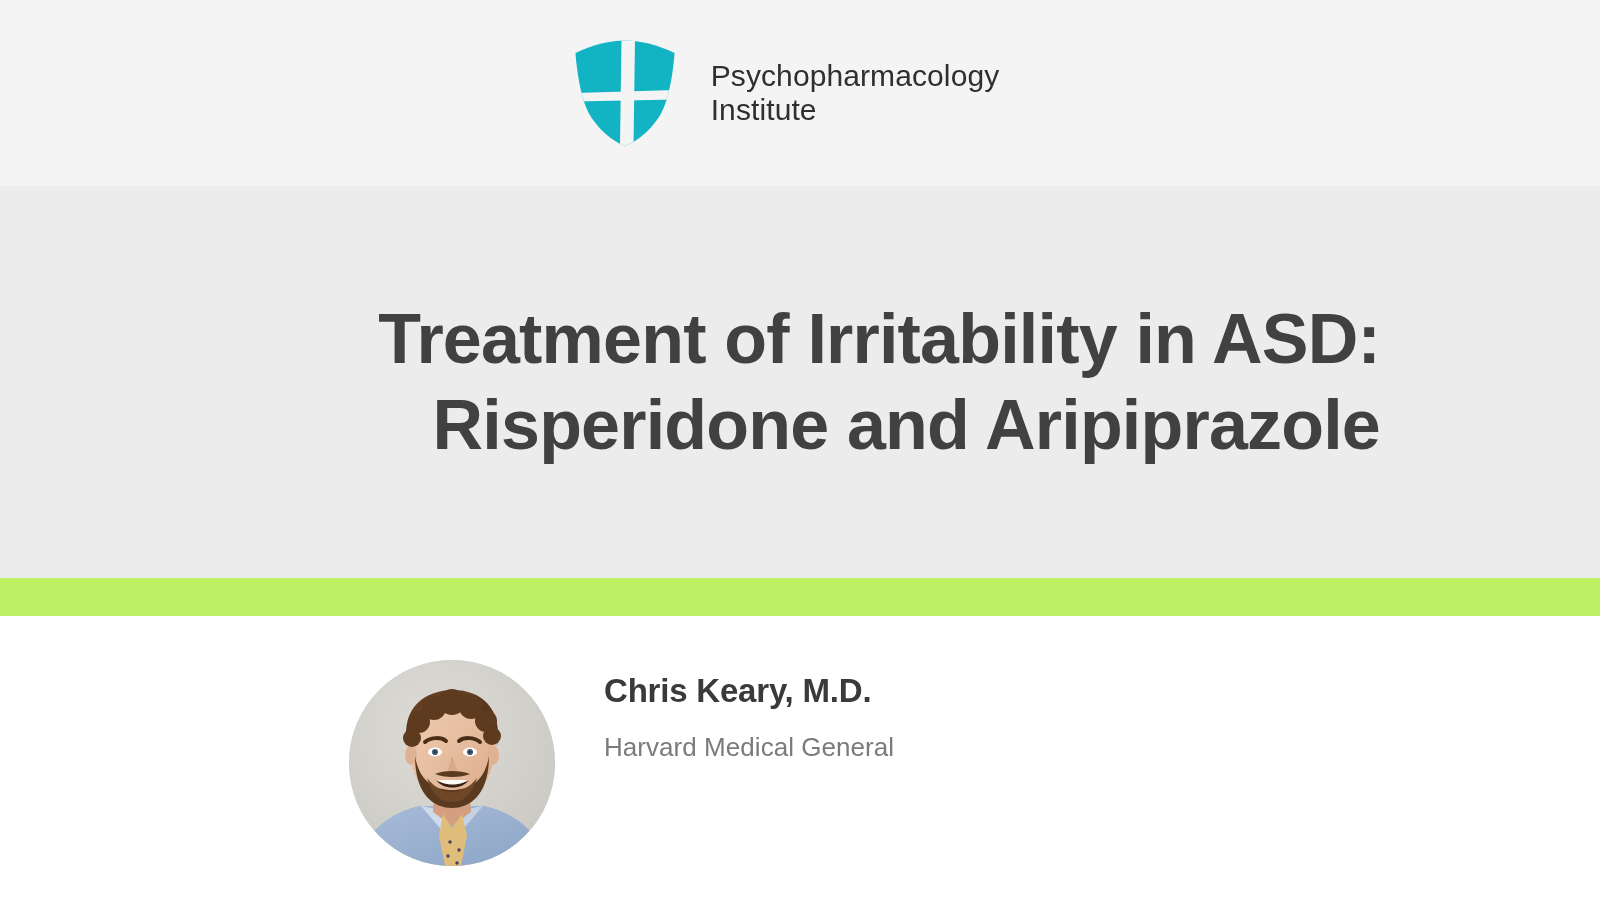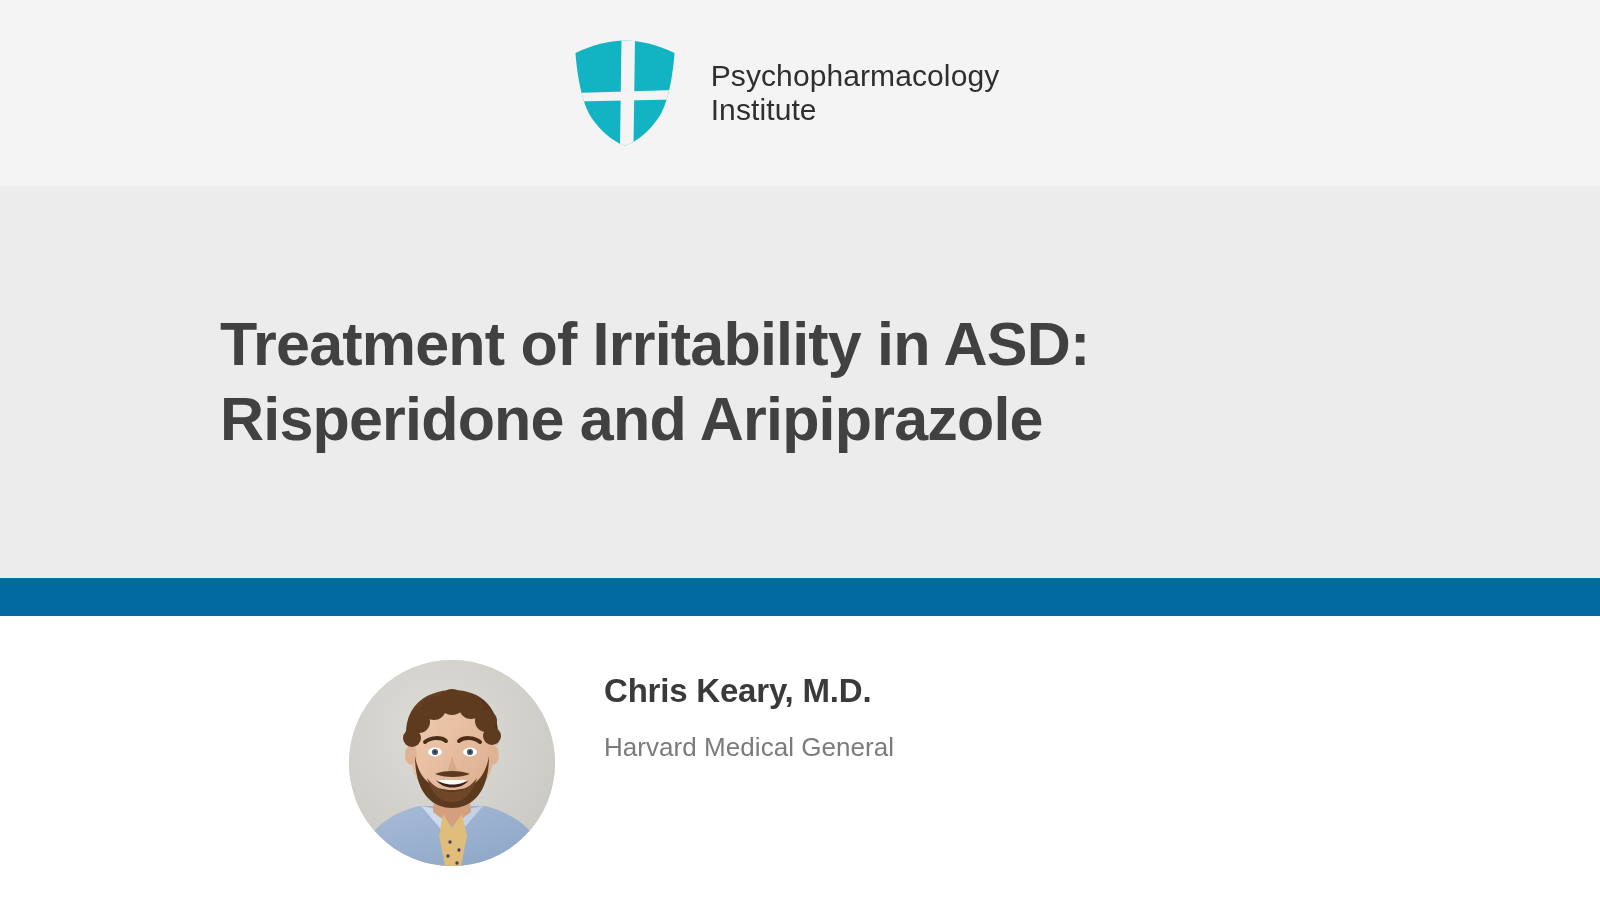--- a/index.html
+++ b/index.html
@@ -11,21 +11,21 @@
     overflow: hidden;
     background: #ffffff;
     font-family: "Liberation Sans", sans-serif;
     -webkit-font-smoothing: antialiased;
   }
 
   .slide {
     position: relative;
     width: 1600px;
     height: 899px;
-    background: #0369a1;
+    background: #bef264;
   }
 
   
   .header-band {
     position: absolute;
     left: 0; top: 0;
     width: 1600px;
     height: 186px;
     background: #f4f4f4;
     display: flex;
@@ -58,22 +58,22 @@
     width: 1600px;
     height: 392px;
     background: #ececec;
     display: flex;
     align-items: center;
     justify-content: center;
   }
 
   .slide-title {
     width: 1160px;
-    text-align: left;
-    font-size: 61px;
+    text-align: right;
+    font-size: 70px;
     line-height: 1.23;
     font-weight: 700;
     color: #414141;
     letter-spacing: -0.8px;
   }
 
   
   .presenter-band {
     position: absolute;
     left: 0; top: 578px;

